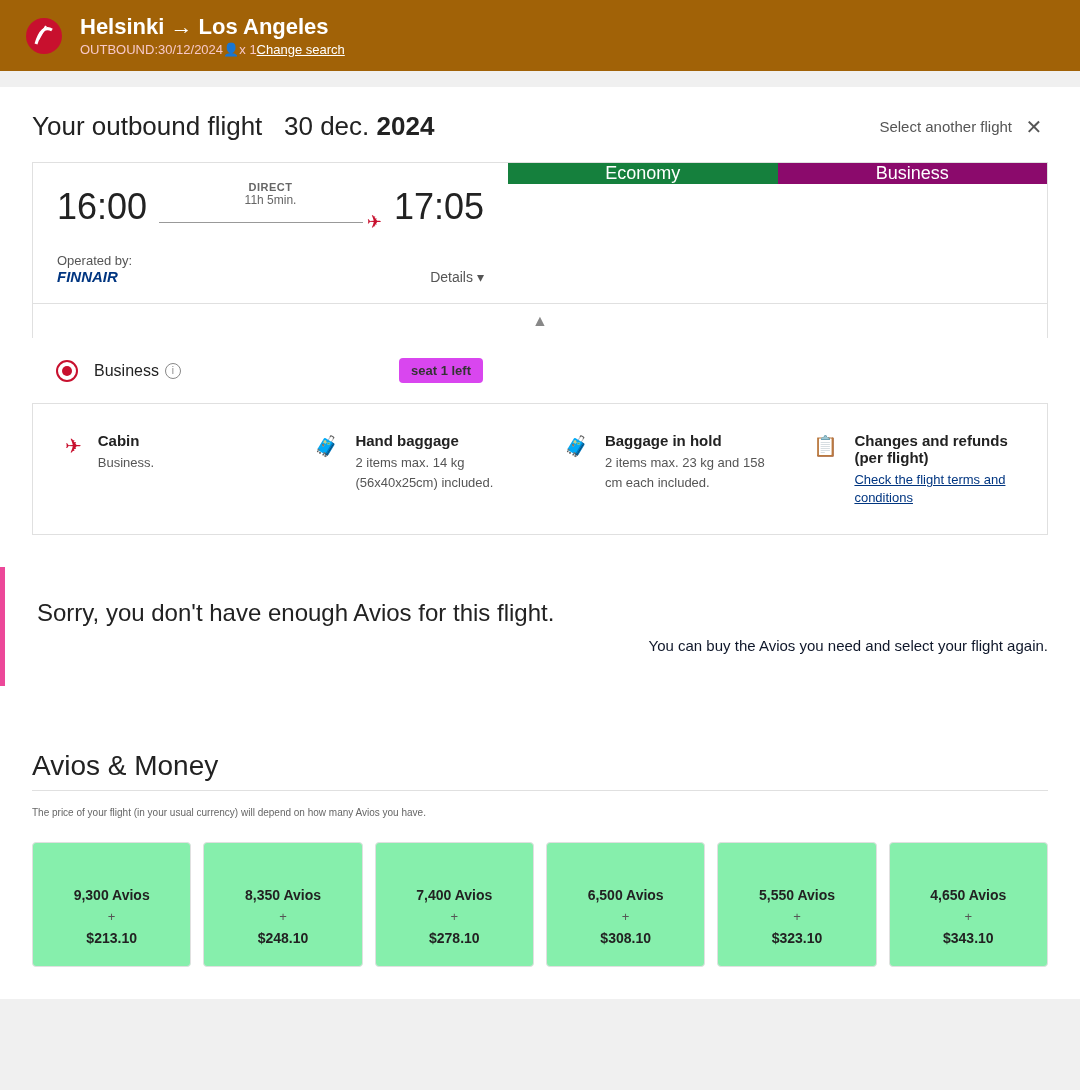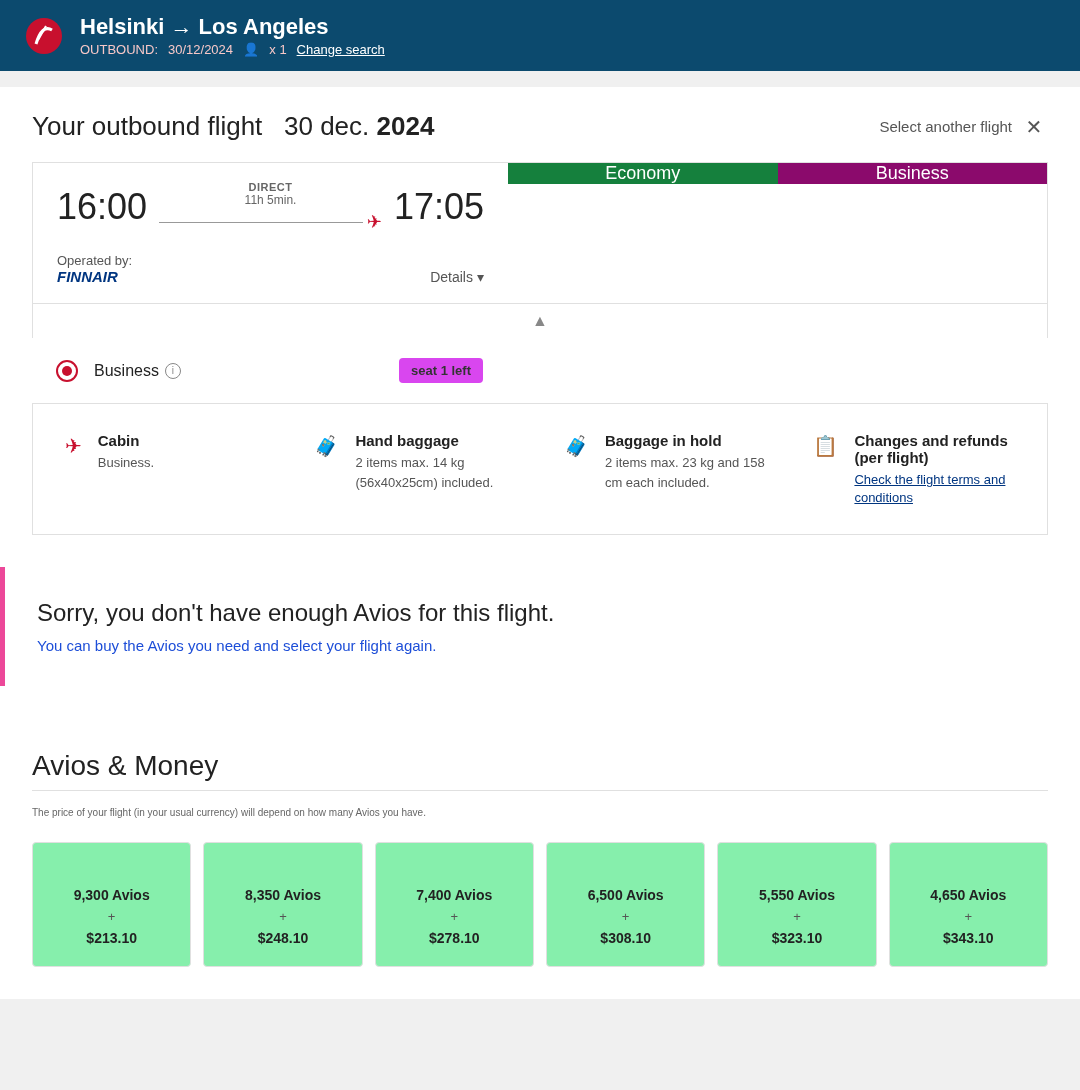--- a/index.html
+++ b/index.html
@@ -1,20 +1,20 @@
 <!DOCTYPE html>
 <html><head>
   <meta charset="utf-8">
   <style>
     * { box-sizing: border-box; margin: 0; padding: 0; }
     body { font-family: Arial, sans-serif; background: #f0f0f0; width: 1080px; min-height: 1090px; }
 
     
     .header {
-      background: #0c4a6e;
+      background: #a16207;
       padding: 14px 24px;
       display: flex;
       align-items: center;
       gap: 16px;
       color: white;
     }
     .logo-icon {
       width: 40px;
       height: 40px;
     }
@@ -22,21 +22,20 @@
       font-size: 22px;
       font-weight: bold;
       color: white;
     }
     .header-meta {
       font-size: 13px;
       color: #f8c8c8;
       margin-top: 2px;
       display: flex;
       align-items: flex-start;
-      gap: 10px;
     }
     .change-search-link {
       color: white;
       text-decoration: underline;
       cursor: pointer;
       font-size: 13px;
     }
 
     
     .main-content {
@@ -300,21 +299,22 @@
       border-left: 5px solid #ec4899;
     }
     .sorry-title {
       font-size: 24px;
       font-weight: 400;
       color: #222;
       margin-bottom: 10px;
     }
     .sorry-text {
       font-size: 15px;
-      color: #1d4ed8;
+      color: #0f172a;
+      text-align: right;
     }
 
     
     .avios-section {
       background: white;
       margin-top: 16px;
       padding: 32px 32px;
     }
     .avios-title {
       font-size: 28px;

